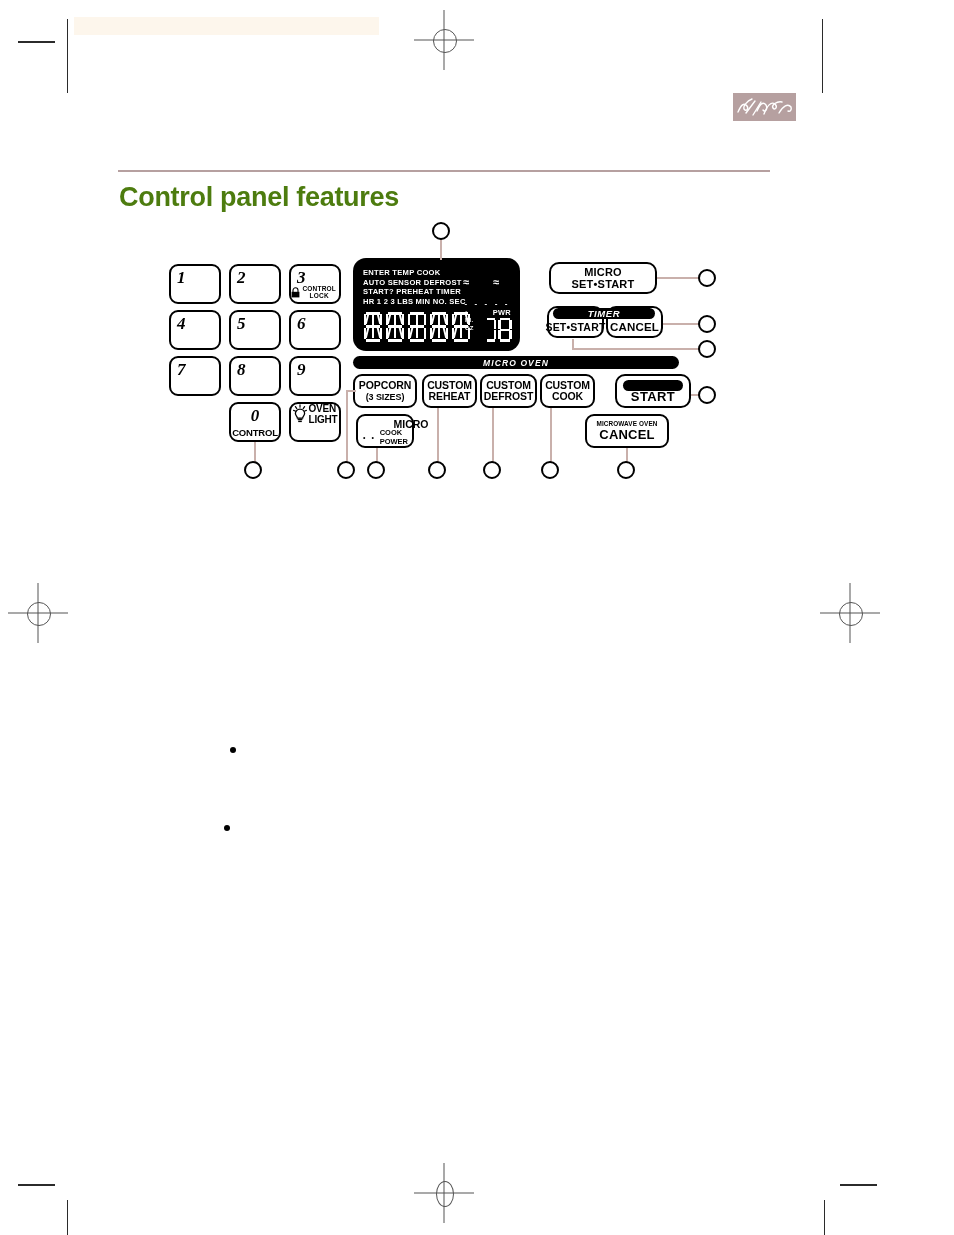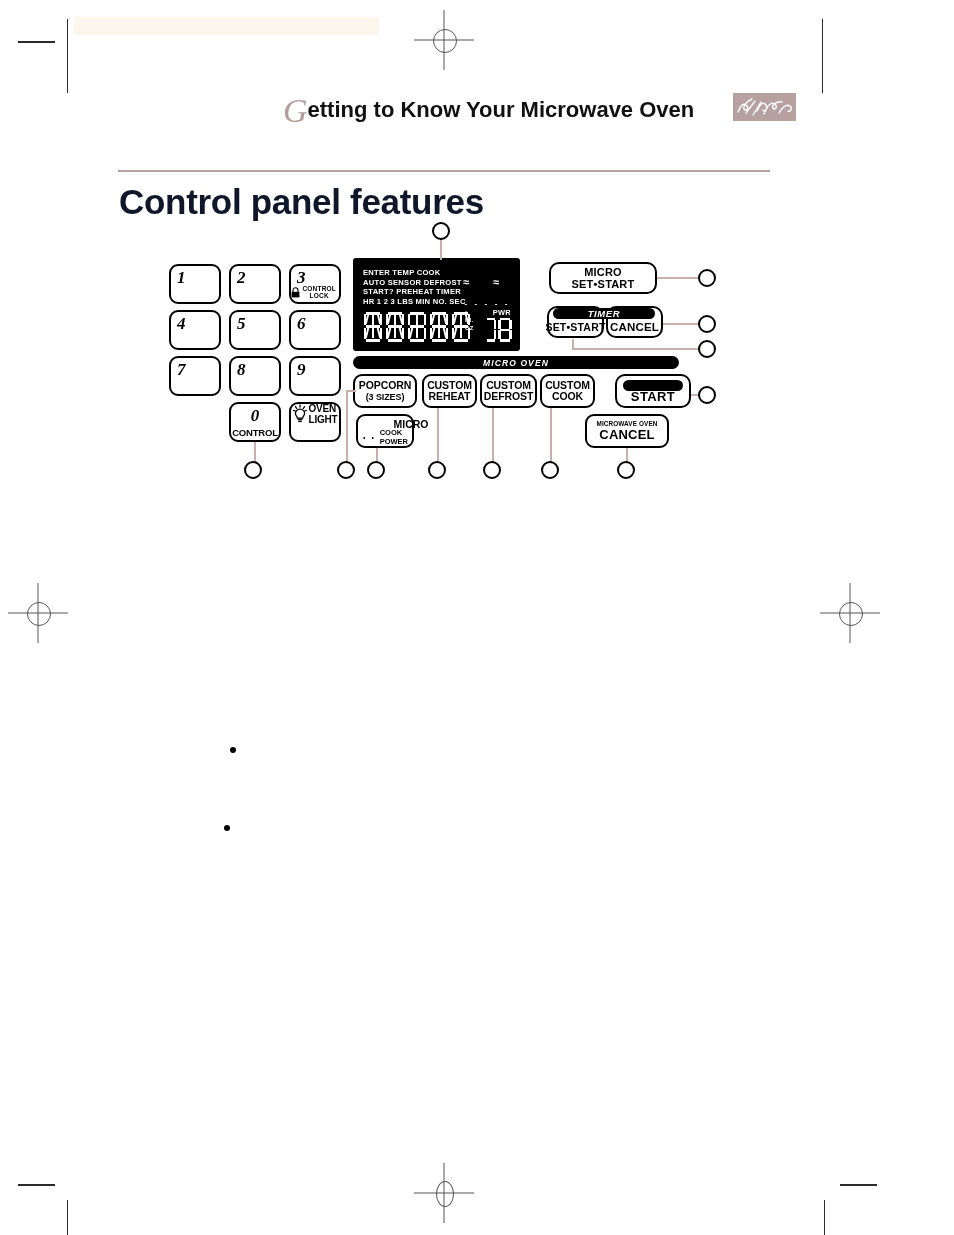--- a/index.html
+++ b/index.html
@@ -37,21 +37,21 @@
   .sig-box{
     position:absolute;left:733px;top:93px;width:63px;height:28px;
     background:#b6a0a0;overflow:hidden;
   }
   .sig-box svg{display:block;}
 
   
   .rule{position:absolute;left:118px;top:170px;width:652px;height:2px;background:#b6a0a0;}
   .sec-title{
     position:absolute;left:119px;top:182px;
-    font-size:35px;font-weight:bold;color:#0f172a;
+    font-size:27px;font-weight:bold;color:#4d7c0f;
     letter-spacing:-0.3px;
   }
 
   
   .panel{position:absolute;left:160px;top:222px;width:600px;height:270px;}
 
   
   .key{
     position:absolute;
     border:2.4px solid #000;
@@ -79,21 +79,21 @@
 
   .ovenlight{
     position:absolute;left:0;top:0;width:100%;height:100%;
     display:flex;align-items:flex-start;justify-content:center;gap:2px;
   }
   .ol-txt{font-size:10px;font-weight:bold;line-height:10.5px;color:#000;letter-spacing:-.2px;}
 
   
   .lcd{
     position:absolute;left:193px;top:36px;width:167px;height:93px;
-    background:#000;border-radius:3px;overflow:hidden;
+    background:#000;border-radius:13px;overflow:hidden;
   }
   .lcd-rows{position:absolute;left:10px;top:10px;color:#fff;}
   .lcd-rows div{
     font-size:7.6px;font-weight:bold;line-height:9.6px;letter-spacing:.25px;white-space:nowrap;
   }
   .wave{position:absolute;color:#fff;font-size:11px;line-height:11px;font-weight:bold;}
   .dashes{
     position:absolute;right:10px;top:42px;color:#fff;
     font-size:8px;letter-spacing:2.6px;line-height:8px;font-weight:bold;
   }
@@ -199,23 +199,20 @@
     <div class="h"></div>
       <div class="v"></div>
       <div class="c"></div>
   </div>
   <div class="reg flat" style="left:414px;top:1163px;width:60px;height:60px;">
     <div class="h"></div>
       <div class="v"></div>
       <div class="c"></div>
   </div>
 
-  <div class="hdr">
-    <div class="hdr-title"><span class="drop">G</span><span>etting to Know Your Microwave Oven</span></div>
-  </div>
   <div class="sig-box">
     <svg width="63" height="28" viewBox="0 0 63 28">
       <g stroke="#ffffff" stroke-width="1.4" fill="none" stroke-linecap="round">
         <path d="M5 19 C8 12, 11 9, 14 13 C16 16, 13 19, 11 16 C10 13, 14 8, 19 6"></path>
         <path d="M13 20 L22 8"></path>
         <path d="M24 18 C27 11, 30 8, 33 12 C35 16, 32 20, 30 17"></path>
         <path d="M31 21 C34 13, 38 8, 42 11 C45 14, 42 18, 40 15 C38 12, 44 8, 49 9"></path>
         <path d="M46 20 C50 13, 55 10, 58 14 C59 17, 57 19, 55 18"></path>
         <path d="M20 22 L28 9"></path>
       </g>

